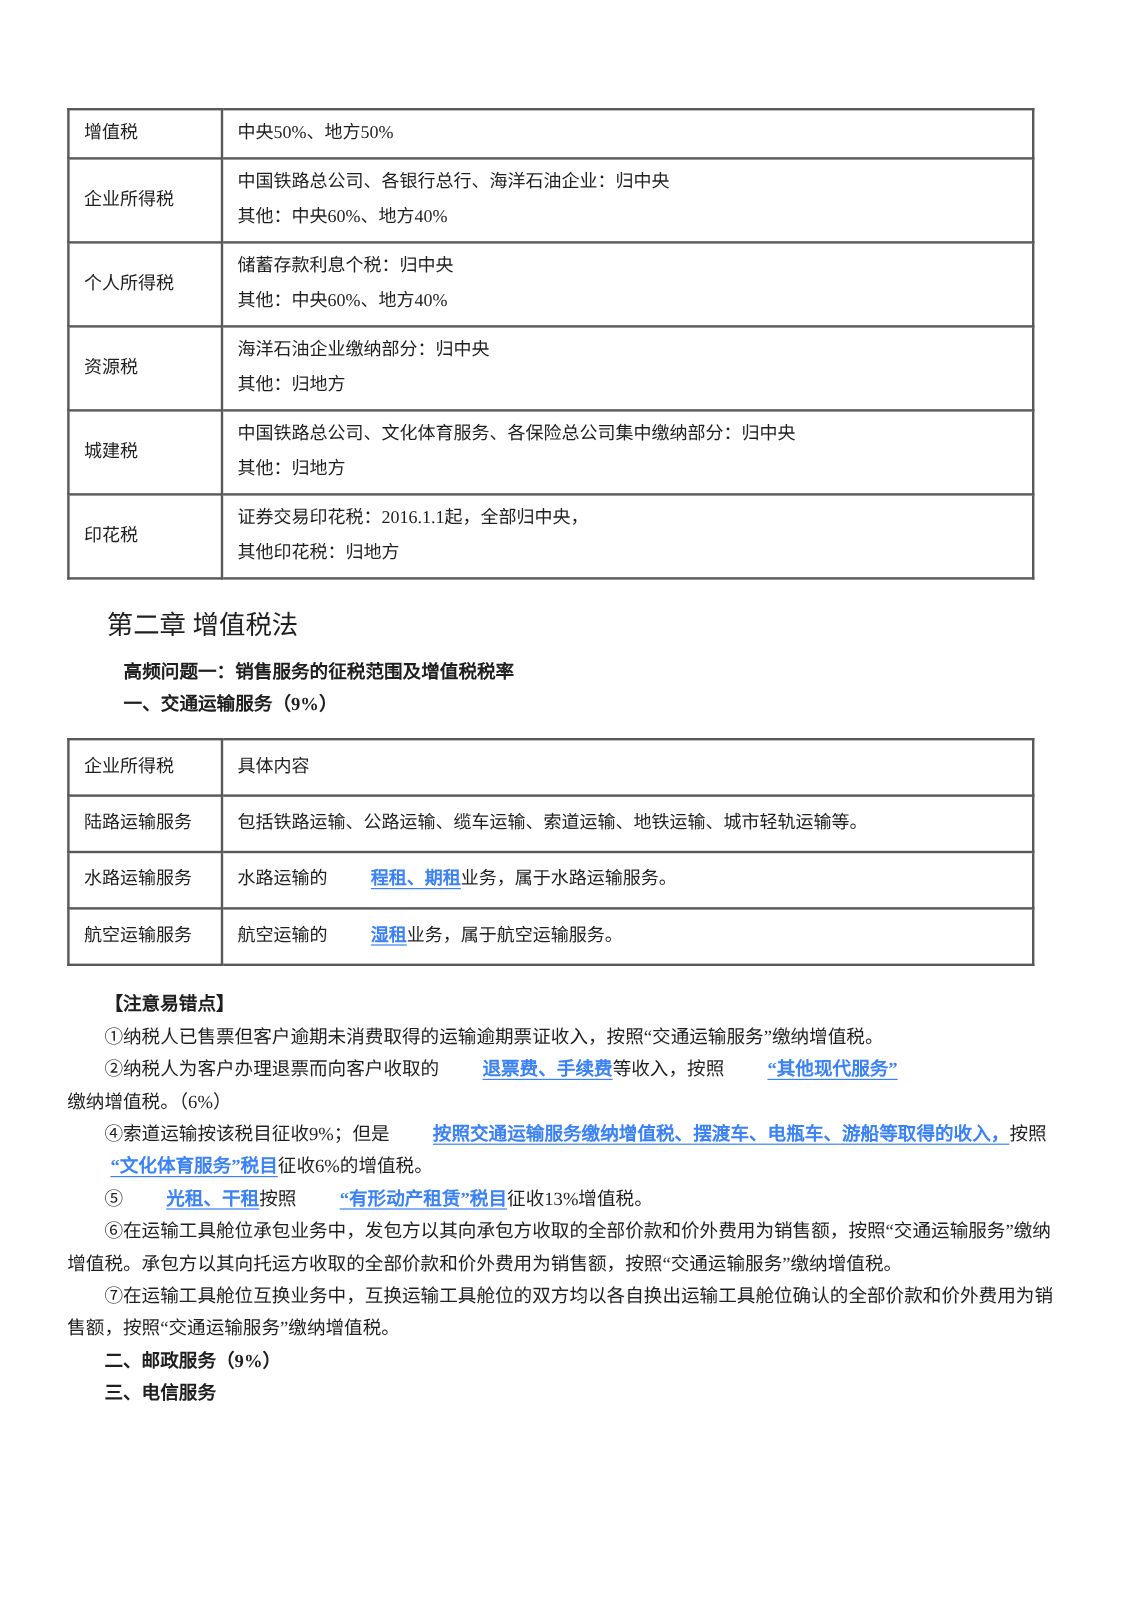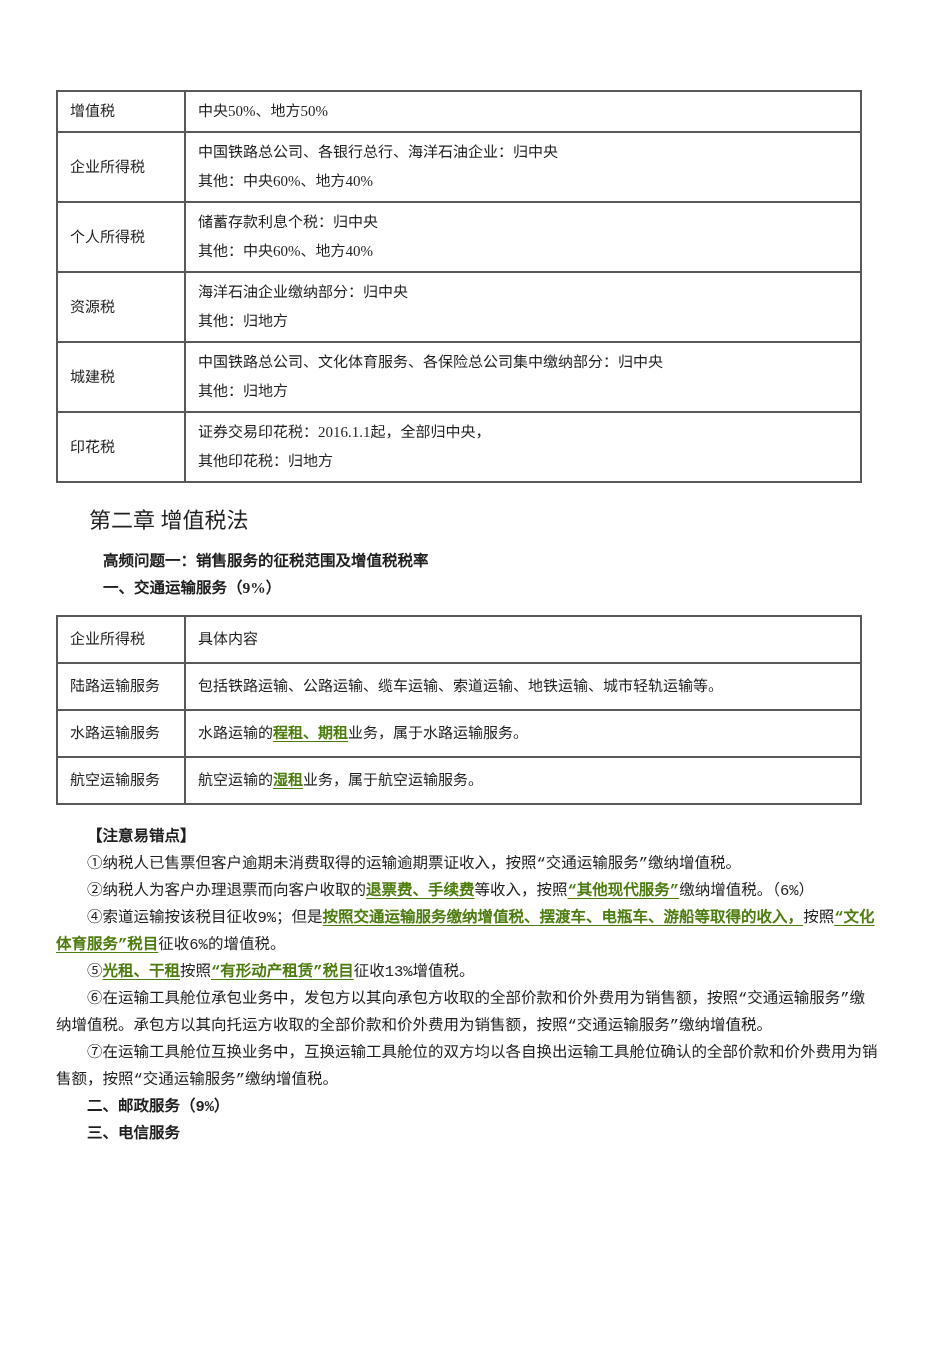--- a/index.html
+++ b/index.html
@@ -46,30 +46,30 @@
   }
   .gap-before-table { height: 14px; }
 
   
   .notes { margin-top: 19px; }
   .notes p {
     margin: 0;
     font-size: 15.5px;
     line-height: 27px;
     text-indent: 2em;
-    font-family: Liberation Mono, monospace;
   }
   .notes p.bold { font-weight: bold; }
 
   
   .hl {
-    color: #4d7c0f;
+    color: #3b82f6;
     font-weight: bold;
     text-decoration: underline;
     text-underline-offset: 3px;
+    margin-left: 36px;
   }
 </style>
 </head>
 <body>
 
 <div class="page">
 
   <table class="t1">
     <colgroup>
         <col class="col-label">

